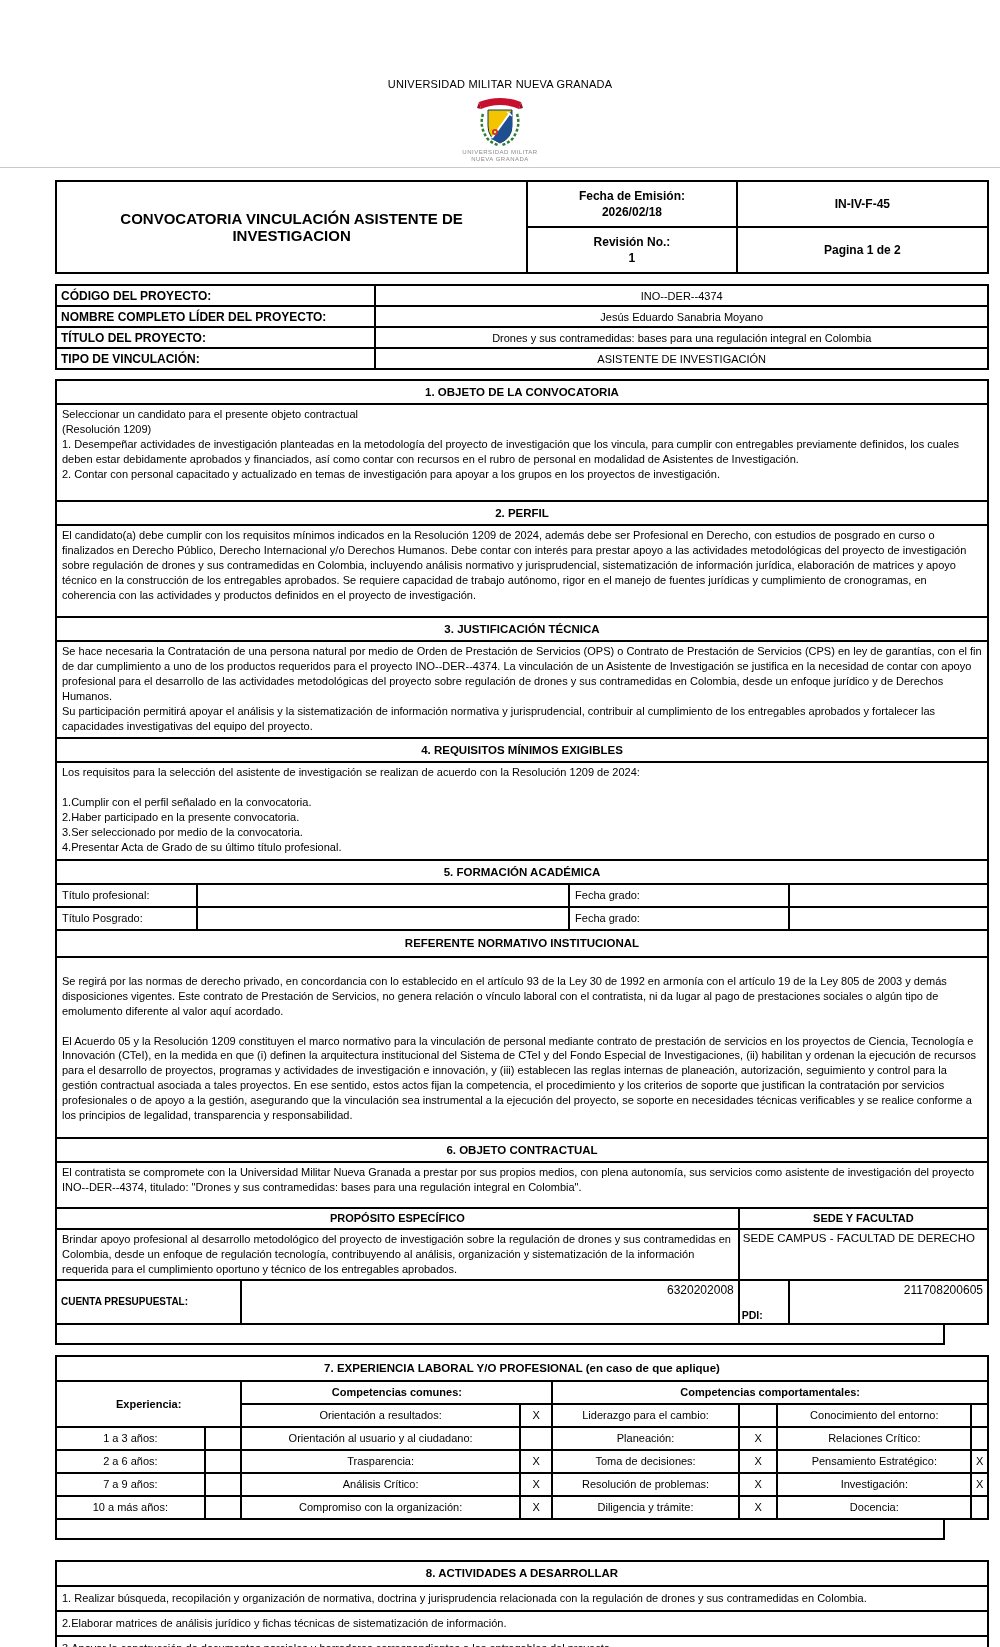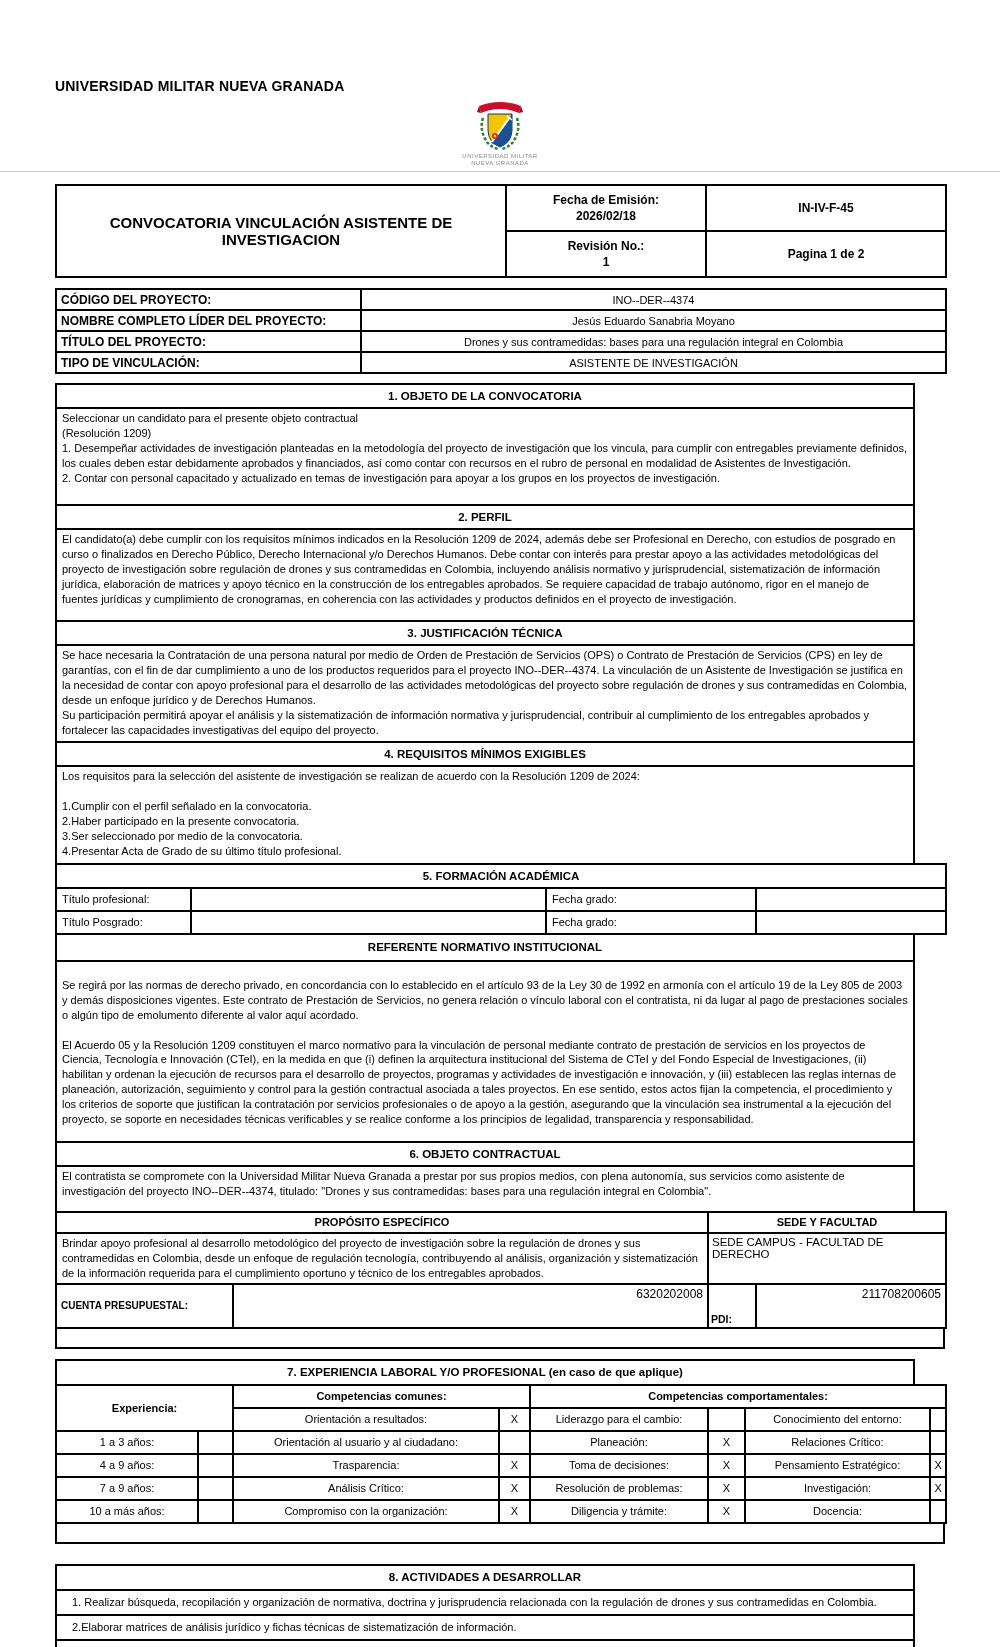--- a/index.html
+++ b/index.html
@@ -1,26 +1,26 @@
 <!DOCTYPE html>
 <html><head>
 <meta charset="utf-8">
 <style>
   html,body{margin:0;padding:0;background:#ffffff;}
   .page{
     width:1000px;height:1647px;box-sizing:border-box;
     padding:78px 55px 0;position:relative;
     font-family:"Liberation Sans", sans-serif;color:#000;background:#fff;
   }
-  .uni-name{font-weight:bold;font-size:14px;letter-spacing:.2px;}
+  .uni-name{text-align:center;font-weight:normal;font-size:11px;letter-spacing:.2px;}
   .logo-wrap{text-align:center;margin-top:6px;line-height:0;}
   .logo-caption{font-size:6px;color:#8a8a8a;line-height:7px;letter-spacing:.5px;margin-top:1px;}
   .top-divider{height:1px;background:#c9c9c9;margin:4px -55px 0;}
 
-  table{border-collapse:collapse;table-layout:fixed;width:860px;}
+  table{border-collapse:collapse;table-layout:fixed;width:934px;}
   td{border:2px solid #000;overflow:hidden;}
   .merge{margin-top:-2px;}
 
   
   .hdr-table{margin-top:12px;}
   .hdr-title{font-size:15px;font-weight:bold;text-align:center;vertical-align:middle;white-space:pre-line;padding:4px 20px;}
   .hdr-cell{font-size:12px;font-weight:bold;text-align:center;vertical-align:middle;height:42px;line-height:16px;}
 
   
   .proj-table{margin-top:10px;}
@@ -46,21 +46,21 @@
   
   .cuenta-label{font-size:10px;font-weight:bold;padding:2px 4px;vertical-align:middle;height:38px;}
   .cuenta-value{font-size:12px;text-align:right;vertical-align:top;padding:2px 4px;}
   .pdi-label{font-size:10.5px;font-weight:bold;vertical-align:bottom;padding:2px 2px;}
 
   
   .exp-cell{font-size:11px;text-align:center;vertical-align:middle;height:19px;padding:1px 2px;}
   .exp-bold{font-weight:bold;margin-left:40px;}
 
   
-  .act-row{font-size:11px;padding:3px 15px;height:17px;vertical-align:middle;}
+  .act-row{font-size:11px;padding:3px 5px;height:17px;vertical-align:middle;}
 
   .spacer-box{border:2px solid #000;border-collapse:collapse;height:22px;width:890px;box-sizing:border-box;margin-top:-2px;}
   .gap10{height:10px;}
   .gap20{height:20px;}
 </style>
 </head>
 <body>
 
 <div class="page">
 
@@ -320,21 +320,21 @@
       <td class="exp-cell">1 a 3 años:</td>
       <td class="exp-cell"></td>
       <td class="exp-cell">Orientación al usuario y al ciudadano:</td>
       <td class="exp-cell"></td>
       <td class="exp-cell">Planeación:</td>
       <td class="exp-cell">X</td>
       <td class="exp-cell">Relaciones Crítico:</td>
       <td class="exp-cell"></td>
     </tr>
     <tr>
-      <td class="exp-cell">4 a 9 años:</td>
+      <td class="exp-cell">2 a 6 años:</td>
       <td class="exp-cell"></td>
       <td class="exp-cell">Trasparencia:</td>
       <td class="exp-cell">X</td>
       <td class="exp-cell">Toma de decisiones:</td>
       <td class="exp-cell">X</td>
       <td class="exp-cell">Pensamiento Estratégico:</td>
       <td class="exp-cell">X</td>
     </tr>
     <tr>
       <td class="exp-cell">7 a 9 años:</td>

